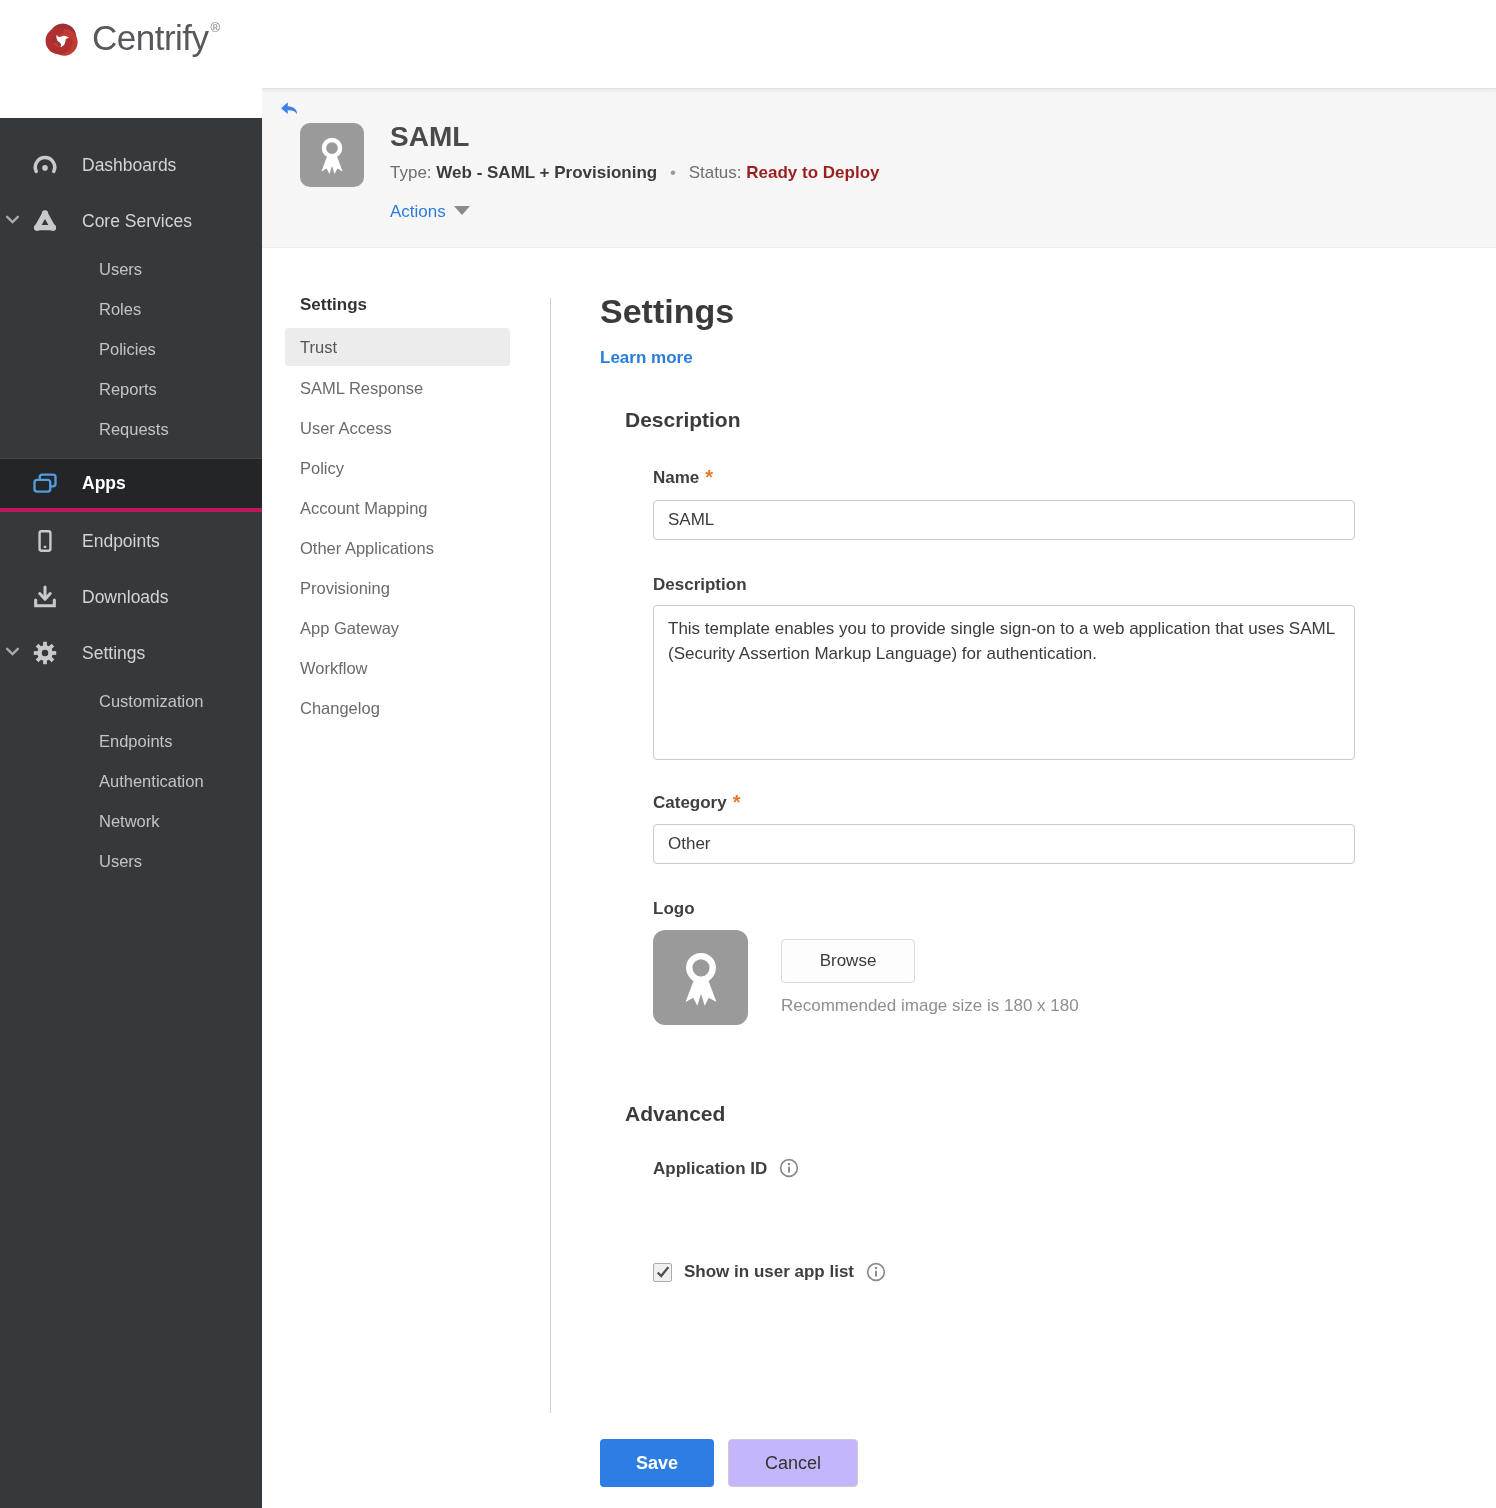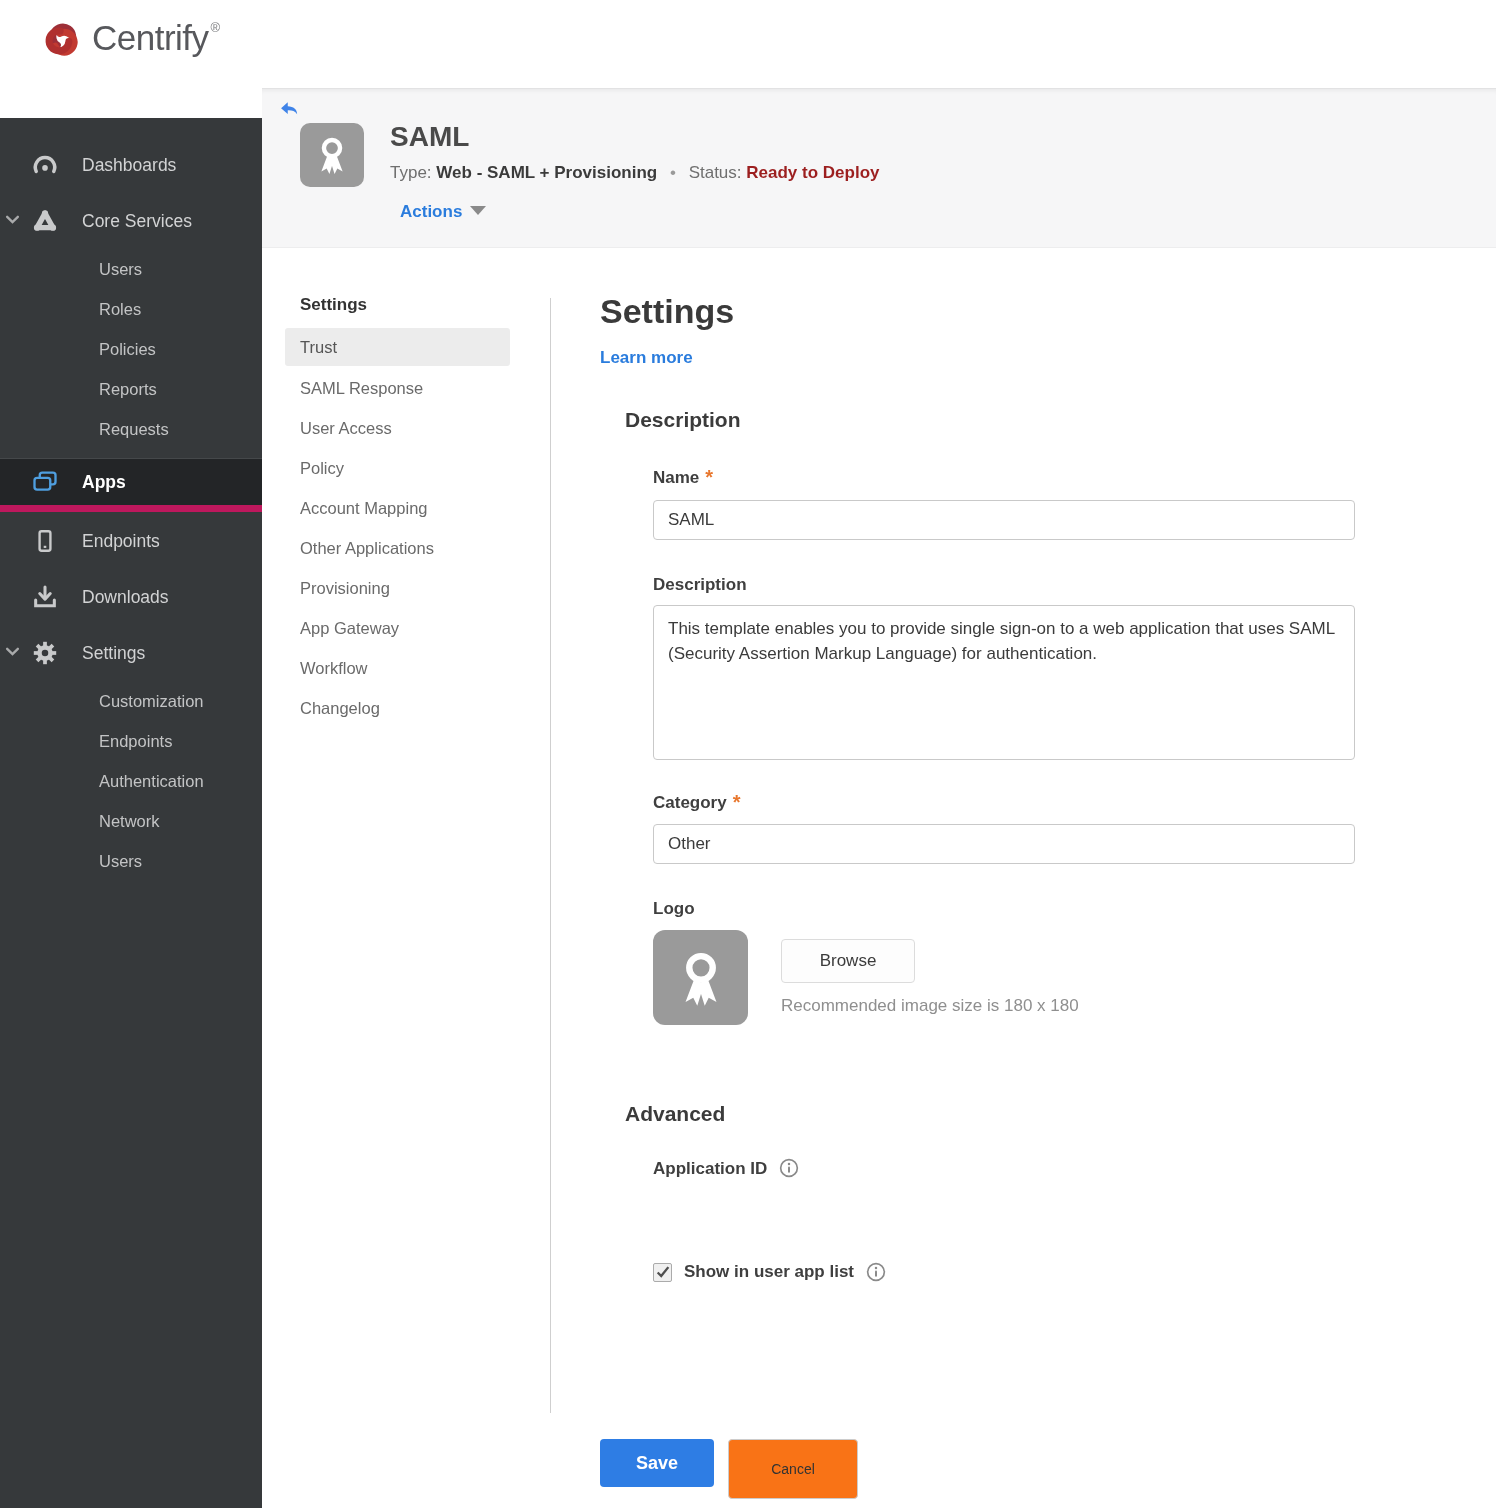--- a/index.html
+++ b/index.html
@@ -13,36 +13,36 @@
   .brand { position:absolute; left:92px; top:18px; font-size:35px; color:#57585c; letter-spacing:-0.5px; }
   .brand sup { font-size:13px; color:#7a7b7e; vertical-align:18px; margin-left:2px; }
 
   
   .sidebar { position:absolute; left:0; top:88px; width:262px; height:1420px; background:#36393b;margin-top:30px; }
   .nav-row { position:absolute; left:0; width:262px; display:flex; align-items:center; cursor:pointer; }
   .nav-row .chev { position:absolute; left:5px; width:18px; height:18px; }
   .nav-row .ic { position:absolute; left:30px; width:30px; height:30px; display:flex; align-items:center; justify-content:center; }
   .nav-row .lbl { position:absolute; left:82px; font-size:17.5px; color:#d2d3d4; white-space:nowrap; }
   .nav-sub .lbl { left:99px; font-size:16.5px; color:#c3c4c5; }
-  .nav-row.active { background:#232527; border-top:1px solid #45484a; border-bottom:7px solid #be185d; }
+  .nav-row.active { background:#232527; border-top:1px solid #45484a; border-bottom:4px solid #be185d; }
   .nav-row.active .lbl { color:#ffffff; font-weight:bold; }
 
   
   .app-header { position:absolute; left:262px; top:88px; width:1234px; height:160px; background:#f6f6f7;
                 border-top:1px solid #e2e2e3; border-bottom:1px solid #ededee;
                 box-shadow: inset 0 5px 5px -4px rgba(0,0,0,0.07); }
   .back-btn { position:absolute; left:16px; top:10px; width:22px; height:20px; cursor:pointer; }
   .app-icon { position:absolute; left:38px; top:34px; width:64px; height:64px; background:#9a9a9a; border-radius:10px;
               display:flex; align-items:center; justify-content:center; }
   .app-title { position:absolute; left:128px; top:32px; font-size:28px; font-weight:bold; color:#4a4a4a; }
   .app-meta { position:absolute; left:128px; top:74px; font-size:17px; color:#6f6f6f; }
   .app-meta b { color:#3b3b3b; }
   .app-meta .status-val { color:#9c1f1f; font-weight:bold; }
   .app-meta .sep { color:#9a9a9a; margin:0 8px; }
-  .actions { position:absolute; left:128px; top:113px; font-size:17px; font-weight:bold; color:#2a7cdd; cursor:pointer;margin-left:10px; }
+  .actions { position:absolute; left:128px; top:113px; font-size:17px; font-weight:normal; color:#2a7cdd; cursor:pointer; }
   .actions .tri { display:inline-block; margin-left:8px; width:0; height:0; border-left:8px solid transparent;
                   border-right:8px solid transparent; border-top:9px solid #8a8a8a; vertical-align:2px; }
 
   
   .content { position:absolute; left:262px; top:248px; width:1234px; height:1260px; background:#fff; }
 
   
   .subnav-header { position:absolute; left:38px; top:47px; font-size:17px; font-weight:bold; color:#333; }
   .subnav { position:absolute; left:23px; top:80px; width:247px; list-style:none; }
   .subnav li { height:40px; line-height:40px; padding-left:15px; font-size:16.5px; color:#6a6a6a; cursor:pointer; white-space:nowrap; }
@@ -66,22 +66,22 @@
   .browse-btn { position:absolute; left:519px; top:691px; width:134px; height:44px; background:#fdfdfd; border:1px solid #dcdcdc;
                 border-radius:4px; font-size:17px; color:#3b3b3b; font-family:"Liberation Sans",sans-serif; cursor:pointer; }
   .hint { position:absolute; left:519px; top:748px; font-size:17px; color:#8f8f8f; }
   .info { display:inline-flex; align-items:center; justify-content:center; width:20px; height:20px; vertical-align:-4px; margin-left:12px; }
   .chk-row { position:absolute; left:391px; top:1014px; display:flex; align-items:center; }
   .chk { width:19px; height:19px; background:#f0f0f0; border:1px solid #ababab; border-radius:2px;
          display:flex; align-items:center; justify-content:center; cursor:pointer; }
   .chk-lbl { margin-left:12px; font-size:17px; font-weight:bold; color:#3f3f3f; }
   .btn-save { position:absolute; left:338px; top:1191px; width:114px; height:48px; background:#2e7de4; color:#fff;
               border:none; border-radius:4px; font-size:18px; font-weight:bold; font-family:"Liberation Sans",sans-serif; cursor:pointer; }
-  .btn-cancel { position:absolute; left:466px; top:1191px; width:130px; height:60px; background:#f97316; color:#333;
-                border:1px solid #cccccc; border-radius:4px; font-size:14px; font-family:"Liberation Sans",sans-serif; cursor:pointer; }
+  .btn-cancel { position:absolute; left:466px; top:1191px; width:130px; height:48px; background:#c4b5fd; color:#333;
+                border:1px solid #cccccc; border-radius:4px; font-size:18px; font-family:"Liberation Sans",sans-serif; cursor:pointer; }
 </style>
 </head>
 <body>
 
 <div class="screen">
 
   <div class="topbar">
     <span class="logo">
       <svg viewBox="0 0 48 48" width="56" height="56">
         <g fill="none" stroke-linecap="round" stroke-width="6">

